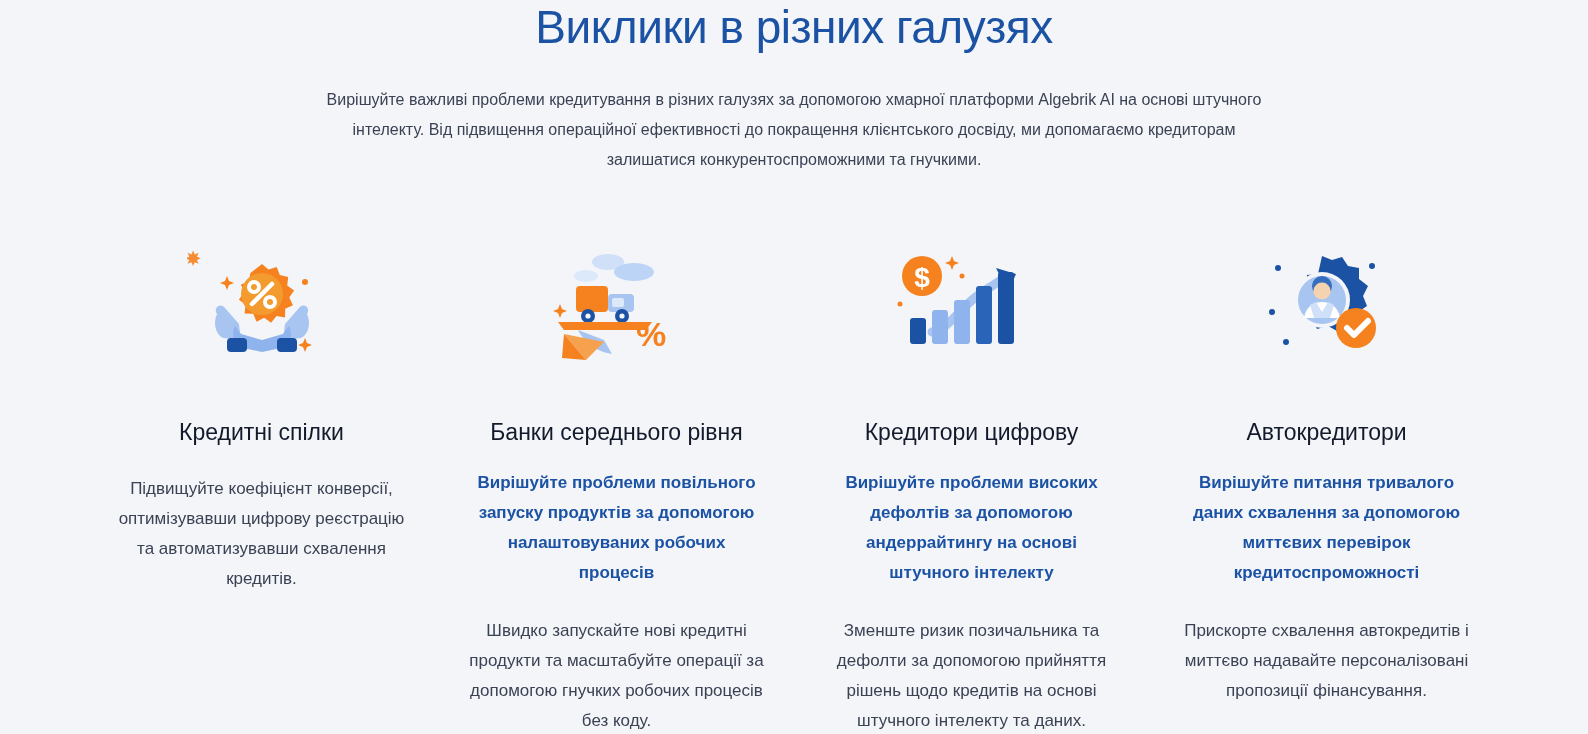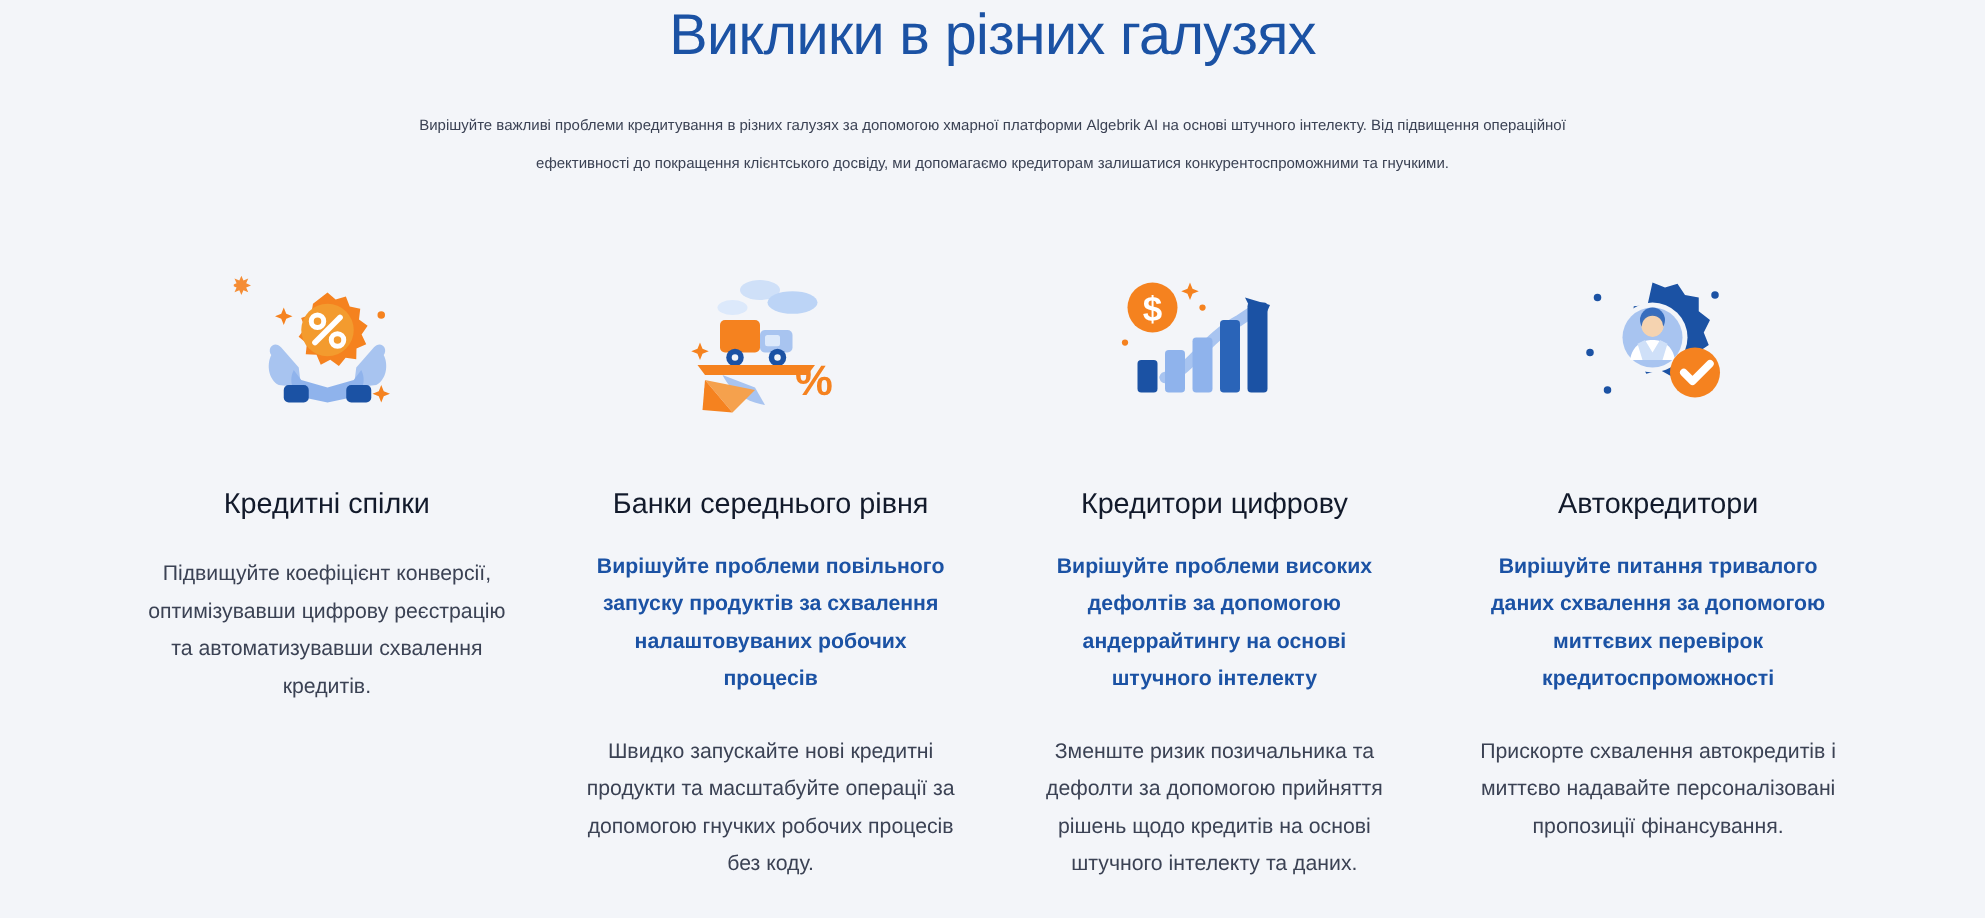--- a/index.html
+++ b/index.html
@@ -22,21 +22,21 @@
     line-height: 1.1;
     font-weight: normal;
     color: #1b52a4;
     letter-spacing: -0.5px;
     padding-top: 2px;
   }
   .section-subtitle {
     margin: 32px auto 0 auto;
     width: 960px;
     text-align: center;
-    font-size: 12px;
+    font-size: 16px;
     line-height: 30px;
     color: #3b4254;
     font-weight: 400;
   }
   .cards {
     display: flex;
     justify-content: center;
     align-items: flex-start;
     gap: 0px;
     margin-top: 62px;
@@ -134,21 +134,21 @@
           <g fill="#f5821f">
             <path d="M18 62 l2 5 5 2 -5 2 -2 5 -2-5 -5-2 5-2z"></path>
             <circle cx="24" cy="100" r="2.5"></circle>
           </g>
           <g fill="#f5821f" font-family="Liberation Sans, sans-serif" font-size="34" font-weight="bold">
             <text x="94" y="104">%</text>
           </g>
         </svg>
       </div>
       <div class="card-title">Банки середнього рівня</div>
-      <div class="card-lead">Вирішуйте проблеми повільного запуску продуктів за схвалення налаштовуваних робочих процесів</div>
+      <div class="card-lead">Вирішуйте проблеми повільного запуску продуктів за допомогою налаштовуваних робочих процесів</div>
       <div class="card-desc">Швидко запускайте нові кредитні продукти та масштабуйте операції за допомогою гнучких робочих процесів без коду.</div>
     </div>
 
     <div class="card">
       <div class="card-icon">
         <svg width="160" height="130" viewBox="0 0 160 130" xmlns="http://www.w3.org/2000/svg">
           <path d="M40 90 C60 86 70 60 100 44 L112 36" stroke="#a8c4f0" stroke-width="9" fill="none" stroke-linecap="round"></path>
           <path d="M104 26 L124 32 L116 50 Z" fill="#1b52a4"></path>
           <rect x="18" y="76" width="16" height="26" rx="3" fill="#1b52a4"></rect>
           <rect x="40" y="68" width="16" height="34" rx="3" fill="#8fb3ec"></rect>

